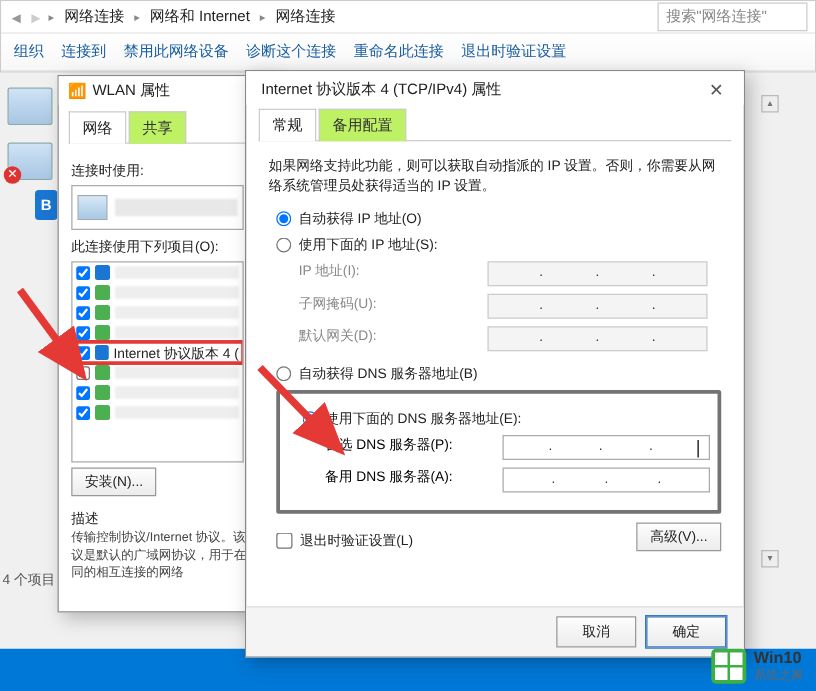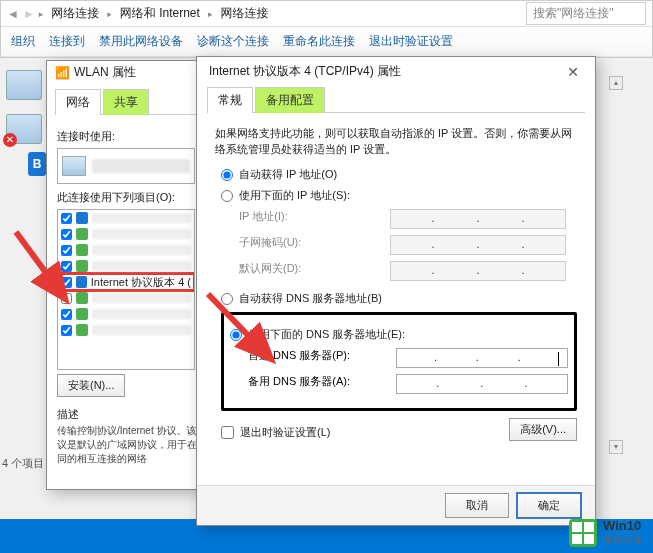--- a/index.html
+++ b/index.html
@@ -59,21 +59,21 @@
     .ropt{display:flex;align-items:center;gap:6px;margin:6px 0}
     .ropt input{width:12px;height:12px}
     .pairs{margin-left:18px}
     .pair{display:flex;margin:6px 0;gap:1px}
     .pair .pl{width:150px;color:#888}
     .pair .pl.act{color:#000}
     .ip-input{border:1px solid #aaa;width:176px;height:20px;background:#fff;display:flex}
     .ip-input.dis{background:#f4f4f4;border-color:#ccc}
     .ip-input span{flex:1;text-align:center;line-height:18px;color:#333;border-right:0}
     .ip-input .dot{flex:0 0 6px;color:#333;line-height:16px}
-    .dns-hl{border:3px solid #000000;padding:6px 6px 8px 6px;border-radius:2px;margin-top:4px}
+    .dns-hl{border:3px solid #737373;padding:6px 6px 8px 18px;border-radius:2px;margin-top:4px}
     .chk-exit{display:flex;align-items:center;gap:6px;margin:14px 0 0 6px}
     .adv-btn{float:right;margin-top:-22px}
     .dlg-ft{position:absolute;left:0;right:0;bottom:0;height:40px;border-top:1px solid #ddd;background:#f4f4f4;display:flex;justify-content:flex-end;align-items:center;gap:8px;padding:0 14px}
     .dlg-ft .btn{padding:4px 20px}
     .dlg-ft .btn.primary{border-color:#3b78c3;outline:1px solid #3b78c3}
     
     .arrow{position:absolute;pointer-events:none}
     .arrow.a1{left:12px;top:228px;width:62px;height:80px}
     .arrow.a2{left:202px;top:288px;width:80px;height:80px}
     .arrow svg{width:100%;height:100%}

